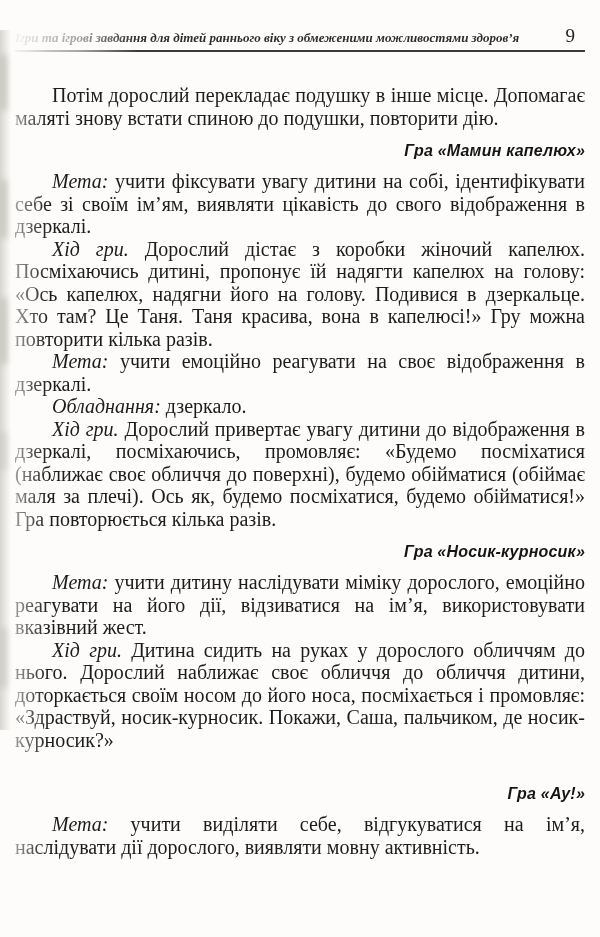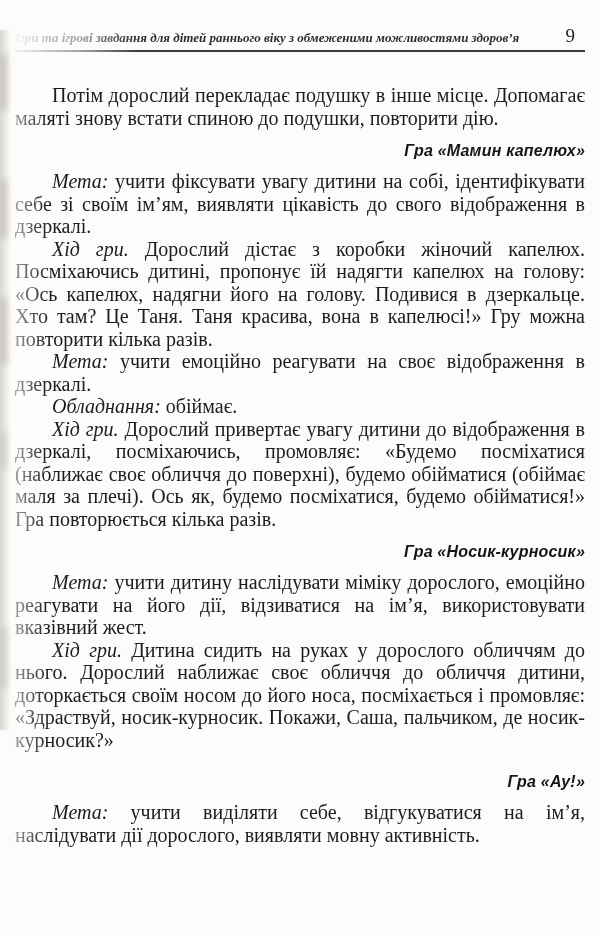--- a/index.html
+++ b/index.html
@@ -77,42 +77,42 @@
   .lead { }
   h2.game-title {
     font-family: "Liberation Sans", sans-serif;
     font-style: italic; font-weight: bold;
     font-size: 16px; line-height: 22px;
     text-align: right;
     margin: 11px 0 8px 0;
     color: #151515;
     letter-spacing: .2px;
   }
-  h2.game-title.last { margin-top: 20px; }
+  h2.game-title.last { margin-top: 32px; }
 </style>
 </head>
 <body>
 
 <div class="page">
 
   <header class="running">
     <span class="rh-title">Ігри та ігрові завдання для дітей раннього віку з обмеженими можливостями здоров’я</span>
     <span class="rh-page">9</span>
   </header>
 
   <main class="body">
 
     <p class="par">Потім дорослий перекладає подушку в інше місце. Допомагає маляті знову встати спиною до подушки, повторити дію.</p>
 
     <h2 class="game-title">Гра «Мамин капелюх»</h2>
     <p class="par"><i class="lead">Мета:</i><span> учити фіксувати увагу дитини на собі, ідентифікувати себе зі своїм ім’ям, виявляти цікавість до свого відображення в дзеркалі.</span></p>
     <p class="par"><i class="lead">Хід гри.</i><span> Дорослий дістає з коробки жіночий капелюх. Посміхаючись дитині, пропонує їй надягти капелюх на голову: «Ось капелюх, надягни його на голову. Подивися в дзеркальце. Хто там? Це Таня. Таня красива, вона в капелюсі!» Гру можна повторити кілька разів.</span></p>
 
     <p class="par"><i class="lead">Мета:</i><span> учити емоційно реагувати на своє відображення в дзеркалі.</span></p>
-    <p class="par"><i class="lead">Обладнання:</i><span> обіймає.</span></p>
+    <p class="par"><i class="lead">Обладнання:</i><span> дзеркало.</span></p>
     <p class="par"><i class="lead">Хід гри.</i><span> Дорослий привертає увагу дитини до відображення в дзеркалі, посміхаючись, промовляє: «Будемо посміхатися (наближає своє обличчя до поверхні), будемо обійматися (обіймає маля за плечі). Ось як, будемо посміхатися, будемо обійматися!» Гра повторюється кілька разів.</span></p>
 
     <h2 class="game-title">Гра «Носик-курносик»</h2>
     <p class="par"><i class="lead">Мета:</i><span> учити дитину наслідувати міміку дорослого, емоційно реагувати на його дії, відзиватися на ім’я, використовувати вказівний жест.</span></p>
     <p class="par"><i class="lead">Хід гри.</i><span> Дитина сидить на руках у дорослого обличчям до нього. Дорослий наближає своє обличчя до обличчя дитини, доторкається своїм носом до його носа, посміхається і промовляє: «Здраствуй, носик-курносик. Покажи, Саша, пальчиком, де носик-курносик?»</span></p>
 
     <h2 class="game-title last">Гра «Ау!»</h2>
     <p class="par"><i class="lead">Мета:</i><span> учити виділяти себе, відгукуватися на ім’я, наслідувати дії дорослого, виявляти мовну активність.</span></p>
 
   </main>

